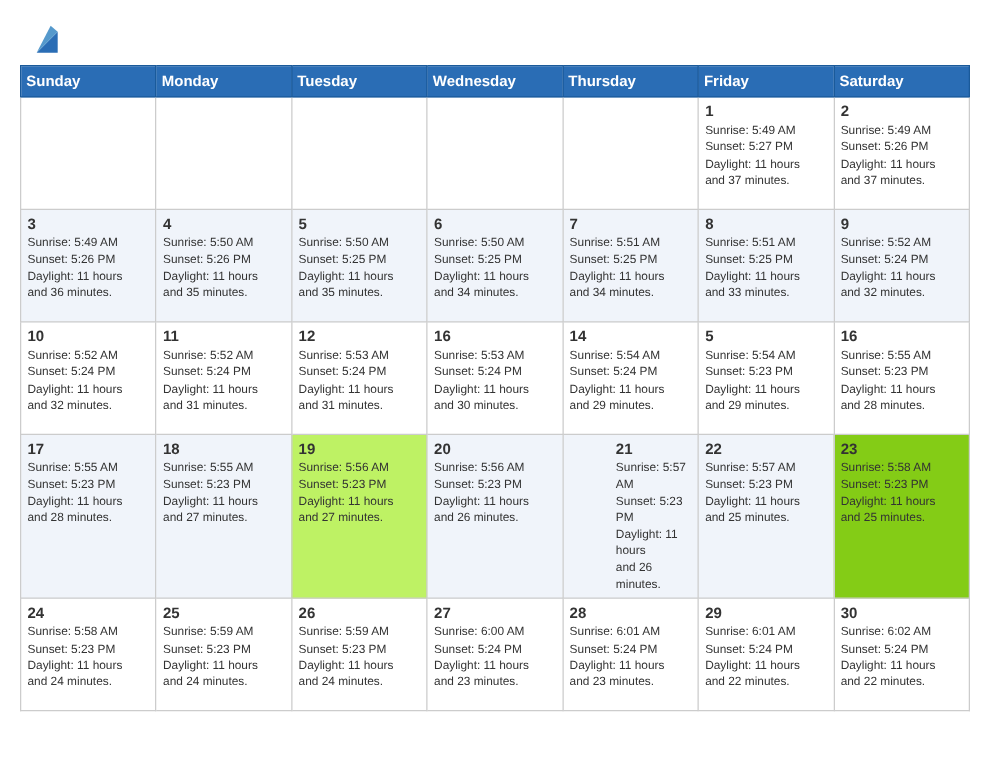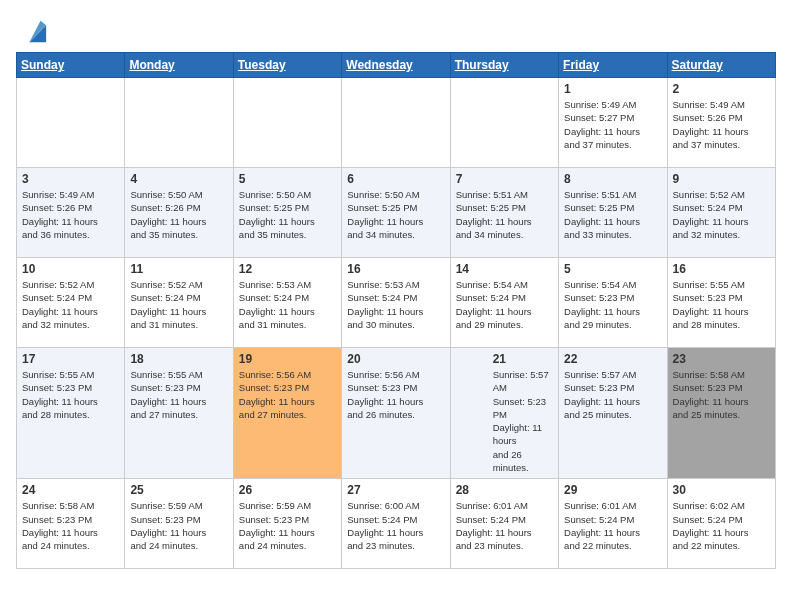--- a/index.html
+++ b/index.html
@@ -54,21 +54,20 @@
       table-layout: fixed;
     }
     .calendar th {
       background: #2a6db5;
       color: #fff;
       font-size: 12px;
       font-weight: bold;
       padding: 5px 4px;
       text-align: left;
       border: 1px solid #1a5a9a;
-      text-decoration: underline;
     }
     .calendar td {
       vertical-align: top;
       border: 1px solid #ccc;
       padding: 4px 5px;
       font-size: 10px;
       color: #333;
       height: 90px;
       background: #fff;
     }
@@ -203,37 +202,37 @@
       </tr>
       <tr>
         <td style="background: rgb(240, 244, 250);">
           <span class="day-number">17</span>
           <div class="day-info">Sunrise: 5:55 AM<br>Sunset: 5:23 PM<br>Daylight: 11 hours<br>and 28 minutes.</div>
         </td>
         <td style="background: rgb(240, 244, 250);">
           <span class="day-number">18</span>
           <div class="day-info">Sunrise: 5:55 AM<br>Sunset: 5:23 PM<br>Daylight: 11 hours<br>and 27 minutes.</div>
         </td>
-        <td style="background: #fdba74;">
+        <td style="background: #bef264;">
           <span class="day-number">19</span>
           <div class="day-info">Sunrise: 5:56 AM<br>Sunset: 5:23 PM<br>Daylight: 11 hours<br>and 27 minutes.</div>
         </td>
         <td style="background: rgb(240, 244, 250);">
           <span class="day-number">20</span>
           <div class="day-info">Sunrise: 5:56 AM<br>Sunset: 5:23 PM<br>Daylight: 11 hours<br>and 26 minutes.</div>
         </td>
         <td style="background: rgb(240, 244, 250); padding-left: 42px;">
           <span class="day-number">21</span>
           <div class="day-info">Sunrise: 5:57 AM<br>Sunset: 5:23 PM<br>Daylight: 11 hours<br>and 26 minutes.</div>
         </td>
         <td style="background: rgb(240, 244, 250); margin-top: 20px;">
           <span class="day-number">22</span>
           <div class="day-info">Sunrise: 5:57 AM<br>Sunset: 5:23 PM<br>Daylight: 11 hours<br>and 25 minutes.</div>
         </td>
-        <td style="background: #a3a3a3;">
+        <td style="background: #84cc16;">
           <span class="day-number">23</span>
           <div class="day-info">Sunrise: 5:58 AM<br>Sunset: 5:23 PM<br>Daylight: 11 hours<br>and 25 minutes.</div>
         </td>
       </tr>
       <tr>
         <td style="background: rgb(255, 255, 255);">
           <span class="day-number">24</span>
           <div class="day-info">Sunrise: 5:58 AM<br>Sunset: 5:23 PM<br>Daylight: 11 hours<br>and 24 minutes.</div>
         </td>
         <td style="background: rgb(255, 255, 255); margin-left: 47px;">

